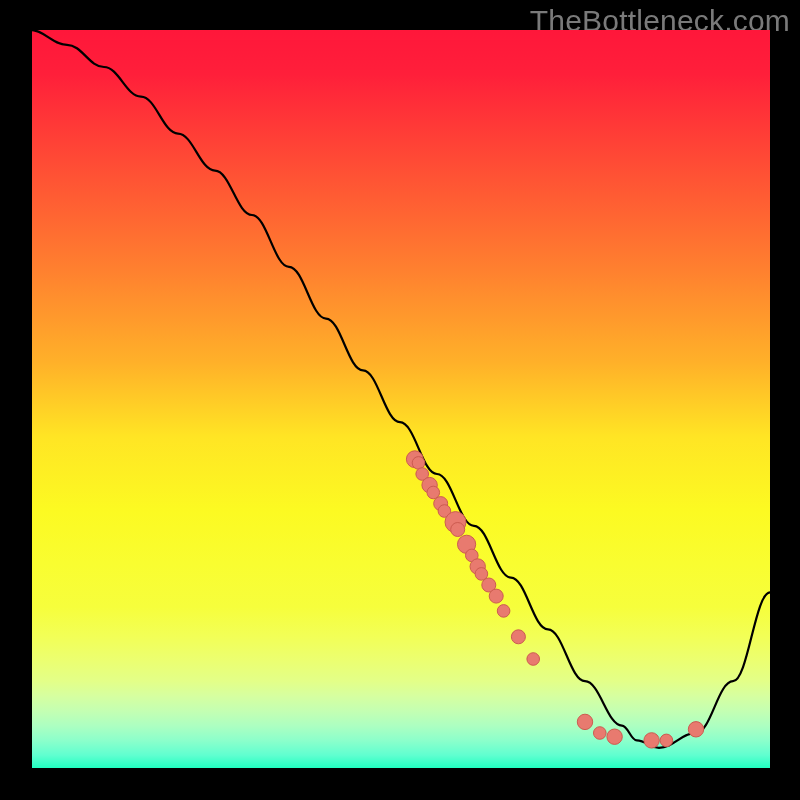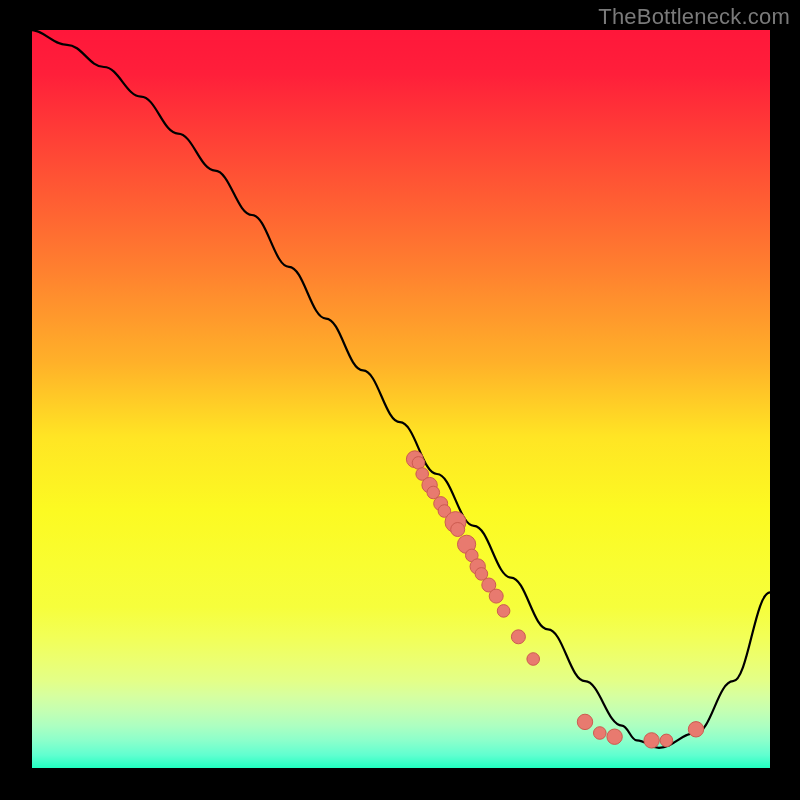--- a/index.html
+++ b/index.html
@@ -56,21 +56,21 @@
   top: 768px;
   width: 740px;
   height: 2px;
   background: #000;
 }
 .watermark {
   position: absolute;
   top: 4px;
   right: 10px;
   color: #7a7a7a;
-  font-size: 22px;
+  font-size: 30px;
   font-weight: 500;
   letter-spacing: 0.2px;
 }
 svg.curve {
   position: absolute;
   left: 30px;
   top: 30px;
   width: 740px;
   height: 740px;
 }

